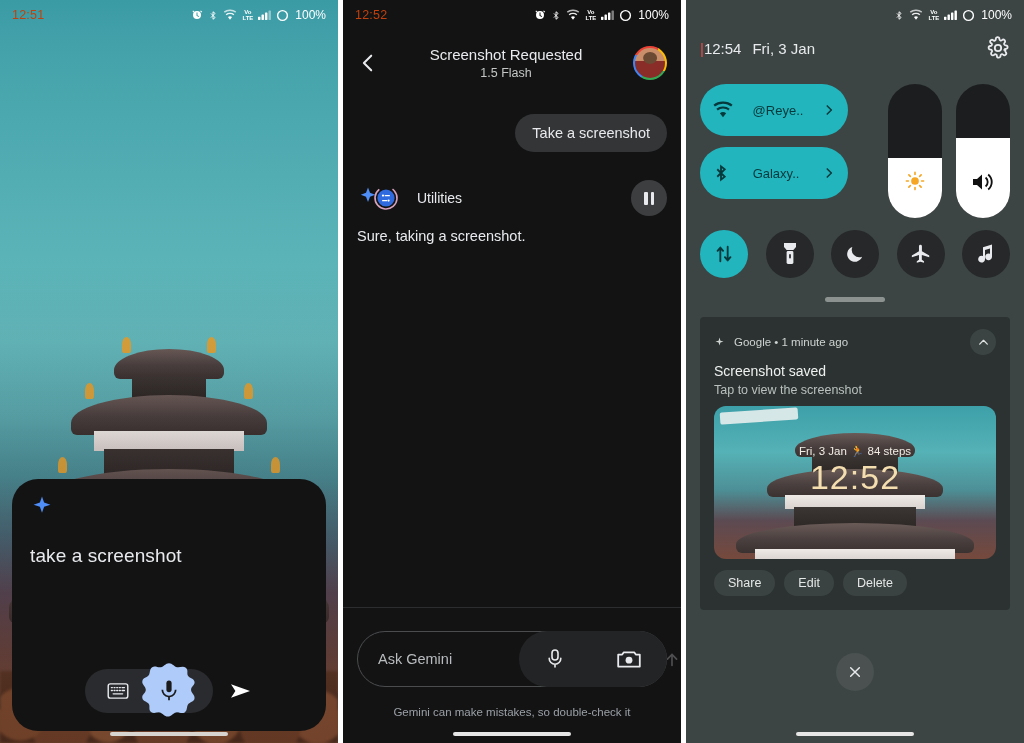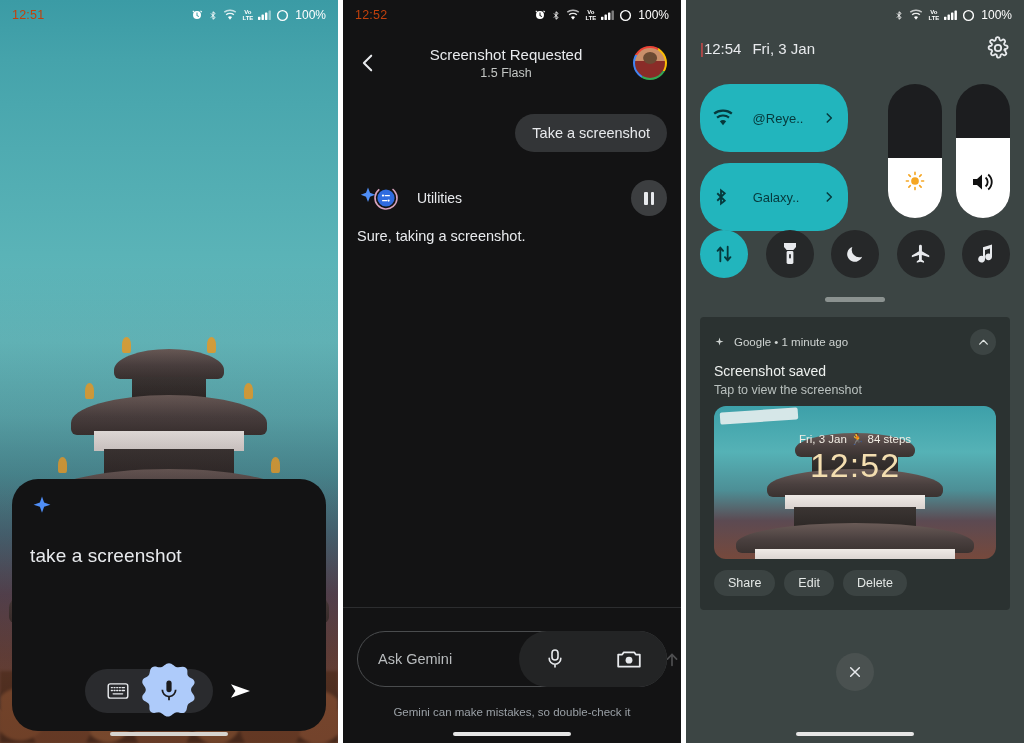--- a/index.html
+++ b/index.html
@@ -121,21 +121,21 @@
   
   .qs-clockrow{ position:absolute; top:33px; left:0; right:0; height:30px;
     display:flex; align-items:center; padding:0 14px; }
   .qs-time{ font-size:15px; color:#e8eaed; }
   .qs-time .red{ color:#e8494a; }
   .qs-date{ font-size:15px; color:#e8eaed; margin-left:11px; }
   .gear{ margin-left:auto; }
 
   .qs-grid{ position:absolute; top:84px; left:14px; right:14px; height:190px; }
   .qs-left{ position:absolute; left:0; top:0; width:148px; }
-  .qs-pill{ height:68px; border-radius:30px; background:#22b5bd;
+  .qs-pill{ height:52px; border-radius:30px; background:#22b5bd;
     display:flex; align-items:center; padding:0 12px; color:#063336; }
   .qs-pill + .qs-pill{ margin-top:11px; }
   .qs-pill-label{ flex:1; text-align:center; font-size:13px; color:#06393c;
     margin:0 2px; }
   .qs-sliders{ position:absolute; right:0; top:0; display:flex; gap:14px; }
   .slider{ width:54px; height:134px; border-radius:30px;
     background:#1c1d1f; position:relative; overflow:hidden; }
   .slider .fill{ position:absolute; left:0; right:0; bottom:0; background:#fff; }
   .slider .ic{ position:absolute; left:50%; transform:translateX(-50%);
     bottom:26px; }
@@ -154,21 +154,21 @@
   .notif-chev{ margin-left:auto; width:26px; height:26px; border-radius:50%;
     background:#3c4443; display:flex; align-items:center; justify-content:center; }
   .notif-title{ font-size:14px; color:#eef1ef; margin-top:8px; }
   .notif-body{ font-size:12.5px; color:#b9c0be; margin-top:4px; }
   .shot{ margin-top:9px; height:153px; border-radius:12px; overflow:hidden;
     position:relative; }
   .shot .miniwall{ position:absolute; inset:0;
     background:linear-gradient(to bottom,#3da0a9 0%,#55b2b6 30%,#4d8f96 55%,#5c4a52 75%,#76493c 100%); }
   .shot .streak{ position:absolute; left:6px; top:4px; width:78px; height:12px;
     background:#e7eeee; border-radius:2px; transform:rotate(-4deg); opacity:.9; }
-  .shot-overlay{ position:absolute; left:0; right:0; top:26px; text-align:center; }
+  .shot-overlay{ position:absolute; left:0; right:0; top:38px; text-align:center; }
   .shot-meta{ font-size:11.5px; color:#f1ede4; }
   .shot-clock{ font-size:34px; color:#f4deb0; line-height:1; margin-top:2px;
     letter-spacing:1px; }
   .notif-actions{ display:flex; gap:9px; margin-top:11px; }
   .act{ background:#3b4342; border-radius:16px; padding:6px 14px;
     font-size:12.5px; color:#e4e8e6; }
   .close-fab{ position:absolute; left:50%; transform:translateX(-50%);
     top:653px; width:38px; height:38px; border-radius:50%; background:#4a5150;
     display:flex; align-items:center; justify-content:center; }
 </style>

